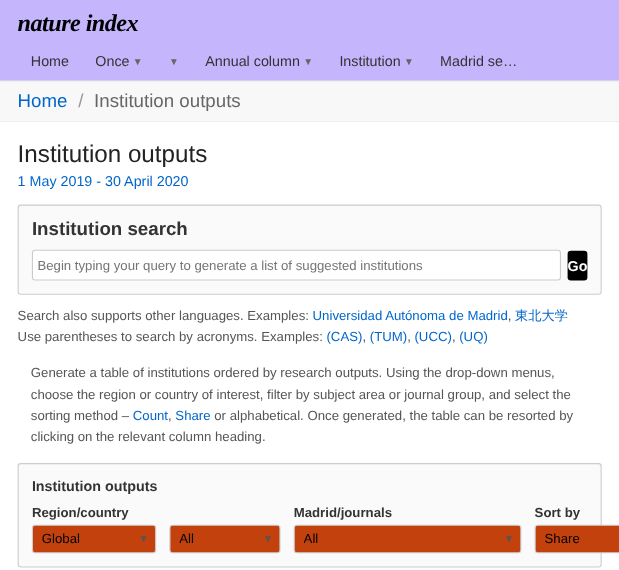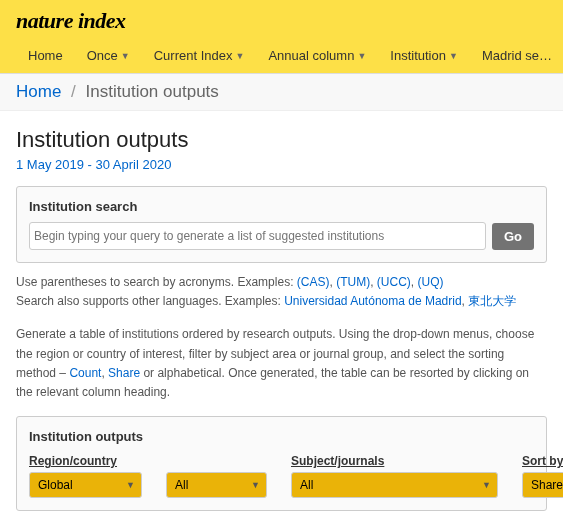--- a/index.html
+++ b/index.html
@@ -1,19 +1,19 @@
 <!DOCTYPE html>
 <html><head>
   <meta charset="utf-8">
   <style>
     * { box-sizing: border-box; margin: 0; padding: 0; }
     body { font-family: Arial, sans-serif; font-size: 13px; color: #333; background: #fff; width: 563px; }
 
     
-    .header { background: #fde047; border-bottom: 1px solid #ddd; padding: 8px 16px 0 16px; }
+    .header { background: #c4b5fd; border-bottom: 1px solid #ddd; padding: 8px 16px 0 16px; }
     .logo { font-size: 22px; font-weight: bold; color: #000; letter-spacing: -0.5px; font-family: Georgia, serif; padding-bottom: 6px; }
     .logo span { font-style: italic; }
     .nav { display: flex; align-items: center; gap: 0; }
     .nav-item {
       padding: 8px 12px;
       font-size: 13px;
       color: #333;
       cursor: pointer;
       white-space: nowrap;
       display: flex;
@@ -34,67 +34,67 @@
     .date-range { color: #0066cc; font-size: 13px; margin-bottom: 14px; }
 
     
     .search-box {
       border: 1px solid #ccc;
       border-radius: 3px;
       padding: 12px;
       margin-bottom: 10px;
       background: #fafafa;
     }
-    .search-box-title { font-weight: bold; font-size: 13px; margin-bottom: 8px; color: #333; }
+    .search-box-title { font-weight: bold; font-size: 17px; margin-bottom: 8px; color: #333; }
     .search-row { display: flex; gap: 6px; align-items: center; }
     .search-input {
       flex: 1;
       padding: 6px 4px;
       border: 1px solid #ccc;
       border-radius: 3px;
       font-size: 12px;
       color: #999;
       outline: none;
     }
     .go-button {
-      background: #737373;
+      background: #000000;
       color: #fff;
       border: none;
-      padding: 6px 12px;
+      padding: 6px 0;
       border-radius: 3px;
       font-size: 13px;
       cursor: pointer;
       font-weight: bold;
     }
 
     
     .search-hints { font-size: 12px; color: #555; line-height: 1.6; }
     .search-hints a { color: #0066cc; text-decoration: none; }
 
     
-    .description { font-size: 12px; color: #555; line-height: 1.6; margin: 14px 0; }
+    .description { font-size: 12px; color: #555; line-height: 1.6; margin: 14px 12px; }
     .description a { color: #0066cc; text-decoration: none; }
 
     
     .outputs-box {
       border: 1px solid #ccc;
       border-radius: 3px;
       padding: 12px;
       background: #fafafa;
     }
     .outputs-title { font-weight: bold; font-size: 13px; margin-bottom: 10px; color: #333; }
-    .filters-row { display: flex; gap: 24px; align-items: flex-end; text-decoration: underline; }
+    .filters-row { display: flex; gap: 12px; align-items: flex-end; }
     .filter-group { display: flex; flex-direction: column; gap: 4px; }
     .filter-label { font-size: 12px; font-weight: bold; color: #333; }
     .filter-select {
       padding: 5px 24px 5px 8px;
       border: 1px solid #ccc;
       border-radius: 3px;
       font-size: 12px;
-      background: #eab308;
+      background: #c2410c;
       appearance: none;
       -webkit-appearance: none;
       cursor: pointer;
       position: relative;
       min-width: 80px;
     }
     .select-wrapper {
       position: relative;
       display: inline-block;
     }
@@ -118,21 +118,20 @@
   </div>
   <nav class="nav">
     <div class="nav-item">
       <span>Home</span>
     </div>
     <div class="nav-item">
       <span>Once</span>
       <span class="chevron">▼</span>
     </div>
     <div class="nav-item">
-      <span>Current Index</span>
       <span class="chevron">▼</span>
     </div>
     <div class="nav-item">
       <span>Annual column</span>
       <span class="chevron">▼</span>
     </div>
     <div class="nav-item">
       <span>Institution</span>
       <span class="chevron">▼</span>
     </div>
@@ -154,31 +153,31 @@
 
   <div class="search-box">
     <div class="search-box-title">Institution search</div>
     <div class="search-row">
       <input class="search-input" type="text" placeholder="Begin typing your query to generate a list of suggested institutions" style="">
       <button class="go-button">Go</button>
     </div>
   </div>
 
   <div class="search-hints">
+    <div>
+      Search also supports other languages. Examples:
+      <a>Universidad Autónoma de Madrid</a>,
+      <a>東北大学</a>
+    </div>
     <div>
       Use parentheses to search by acronyms. Examples:
       <a>(CAS)</a>,
       <a>(TUM)</a>,
       <a>(UCC)</a>,
       <a>(UQ)</a>
-    </div>
-    <div>
-      Search also supports other languages. Examples:
-      <a>Universidad Autónoma de Madrid</a>,
-      <a>東北大学</a>
     </div>
   </div>
 
   <div class="description">
     Generate a table of institutions ordered by research outputs. Using the drop-down menus, choose the region or country of interest, filter by subject area or journal group, and select the sorting method –
     <a>Count</a>,
     <a>Share</a>
     or alphabetical. Once generated, the table can be resorted by clicking on the relevant column heading.
   </div>
 
@@ -207,21 +206,21 @@
             <option>All</option>
             <option>Government</option>
             <option>Academic</option>
             <option>Corporate</option>
             <option>Nonprofit</option>
           </select>
         </div>
       </div>
 
       <div class="filter-group">
-        <span class="filter-label">Subject/journals</span>
+        <span class="filter-label">Madrid/journals</span>
         <div class="select-wrapper">
           <select class="filter-select">
             <option>All</option>
             <option>Chemistry</option>
             <option>Life Sciences</option>
             <option>Physical Sciences</option>
             <option>Earth &amp; Environmental Sciences</option>
           </select>
         </div>
       </div>

